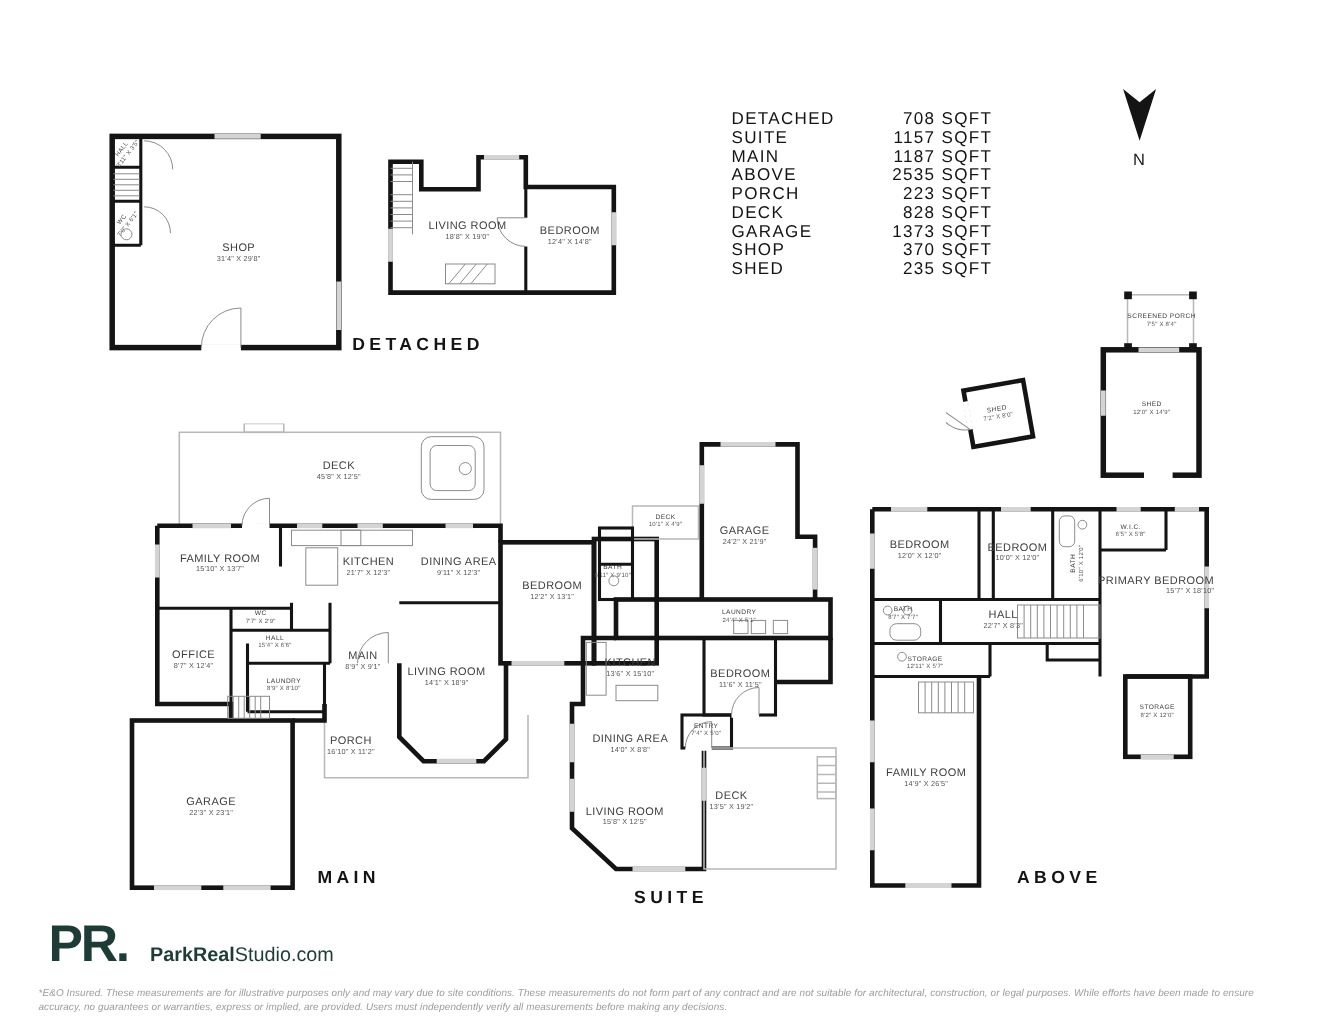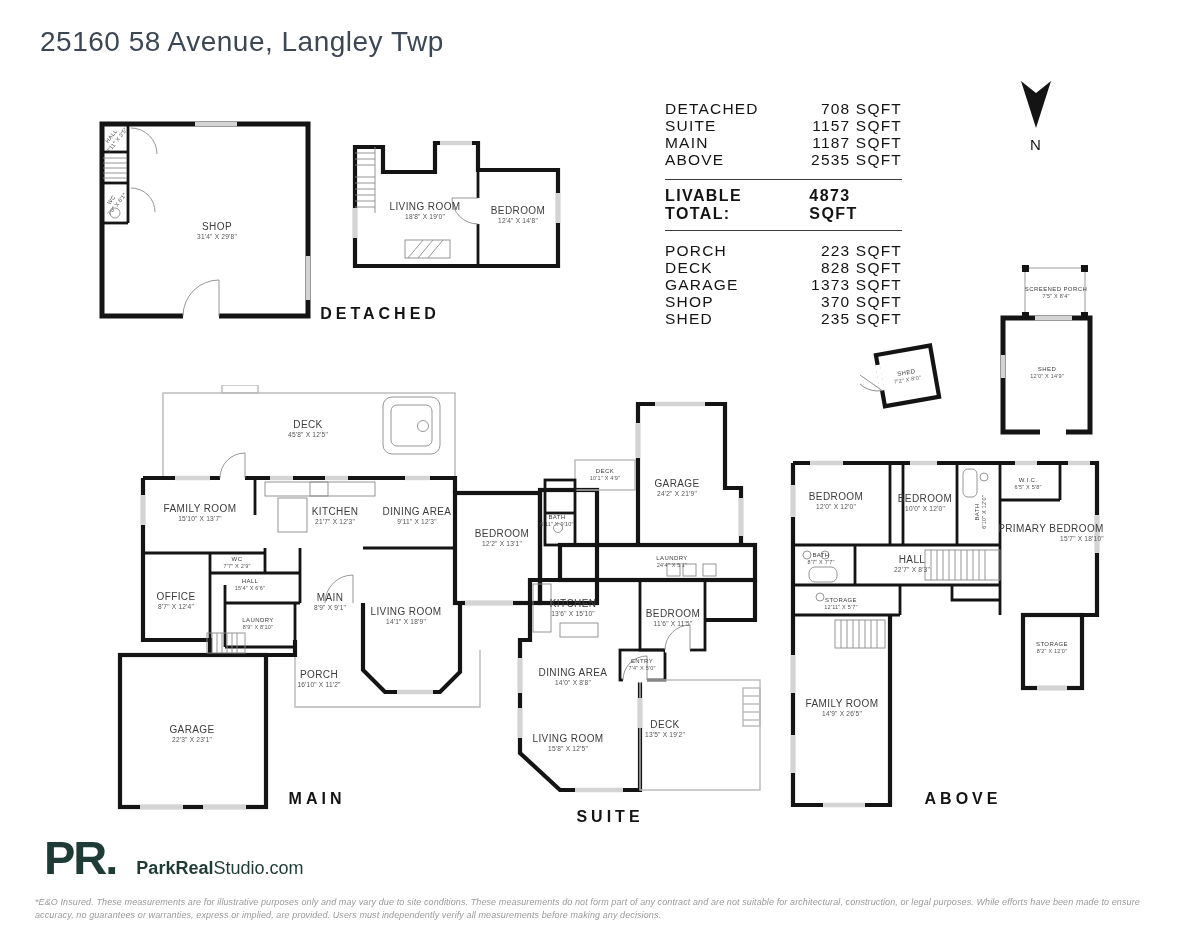--- a/index.html
+++ b/index.html
@@ -43,42 +43,37 @@
   .logo .site{font-size:18px;margin-left:20px;}
   .logo .site b{font-weight:800;}
   .disclaimer{position:absolute;left:35px;top:896px;width:1135px;font-size:9px;font-style:italic;
               color:#9a9a9a;line-height:1.4;letter-spacing:.1px;}
 </style>
 </head>
 <body>
 
 <div class="canvas">
 
-  <div class="title">25160 58 Avenue, Langley Twp</div>
 
   <div class="legend">
     <div class="legrow">
       <span>DETACHED</span>
       <span>708 SQFT</span>
     </div>
     <div class="legrow">
       <span>SUITE</span>
       <span>1157 SQFT</span>
     </div>
     <div class="legrow">
       <span>MAIN</span>
       <span>1187 SQFT</span>
     </div>
     <div class="legrow">
       <span>ABOVE</span>
       <span>2535 SQFT</span>
-    </div>
-    <div class="legtotal">
-      <span>LIVABLE TOTAL:</span>
-      <span>4873 SQFT</span>
     </div>
     <div class="legrow">
       <span>PORCH</span>
       <span>223 SQFT</span>
     </div>
     <div class="legrow">
       <span>DECK</span>
       <span>828 SQFT</span>
     </div>
     <div class="legrow">

